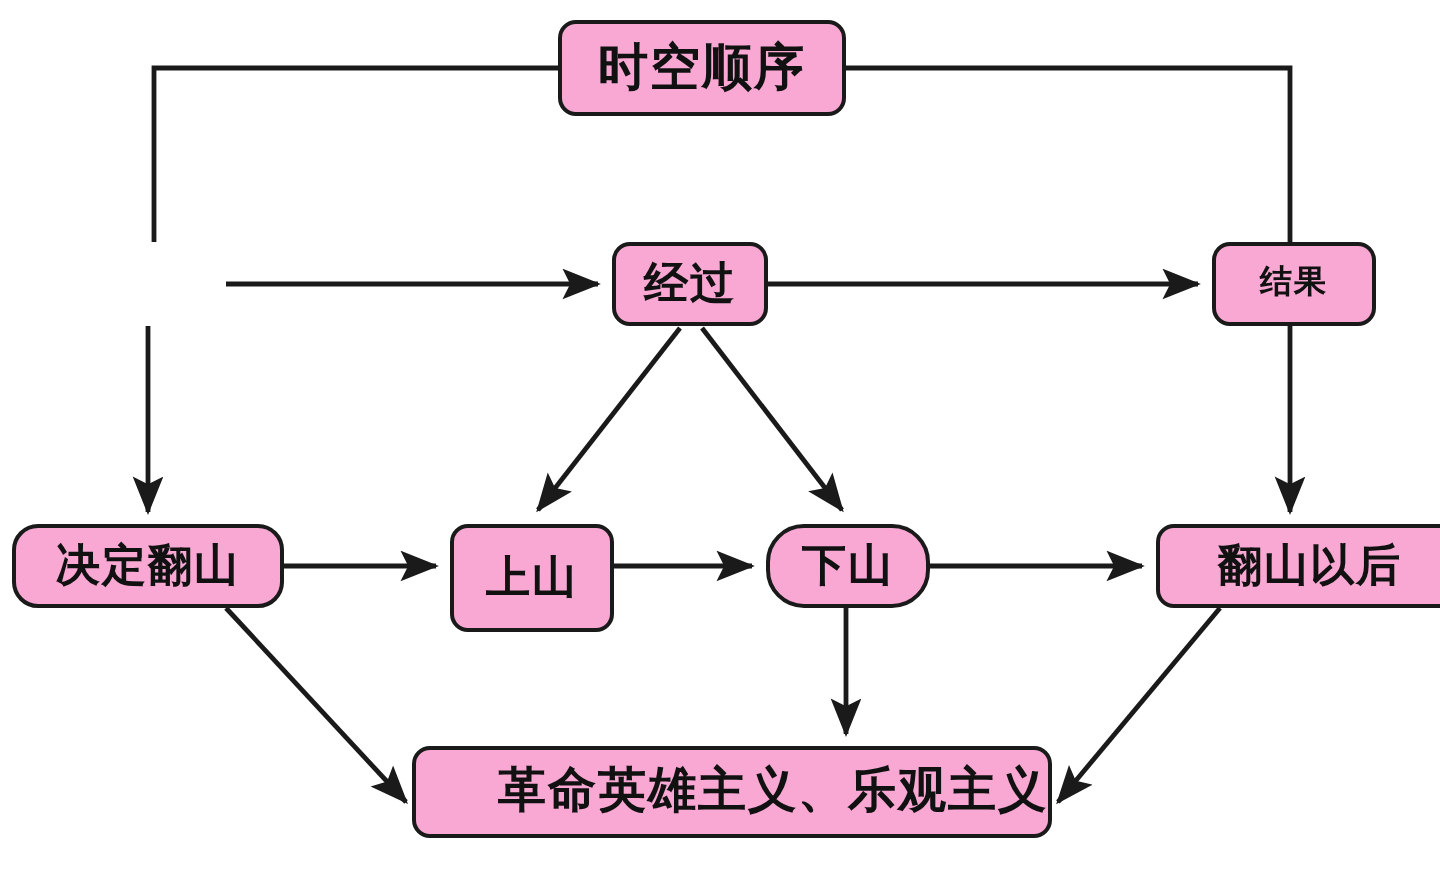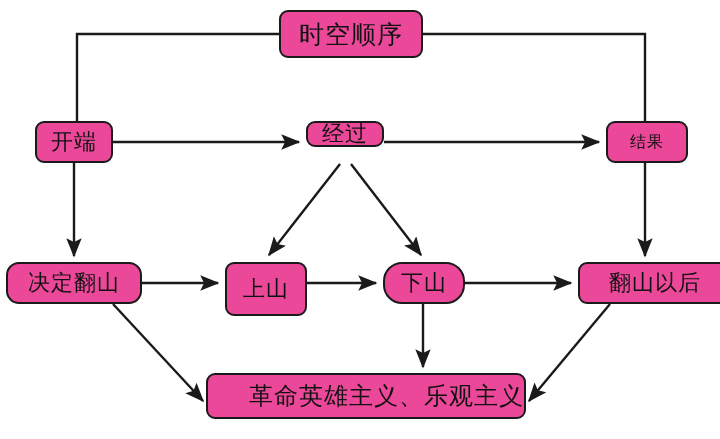--- a/index.html
+++ b/index.html
@@ -18,28 +18,28 @@
   #edges {
     position: absolute;
     left: 0;
     top: 0;
     width: 720px;
     height: 439px;
   }
   .node {
     position: absolute;
     box-sizing: border-box;
-    background: #ec4899;
+    background: #f9a8d4;
     border: 2.5px solid #1a1a1a;
     border-radius: 9px;
     display: flex;
     align-items: center;
     justify-content: center;
     color: #111111;
-    font-weight: 400;
+    font-weight: 700;
     letter-spacing: 1px;
     white-space: nowrap;
     z-index: 2;
   }
   .node-label {
     display: block;
     line-height: 1;
   }
 </style>
 </head>
@@ -79,24 +79,21 @@
     <line x1="113" y1="304" x2="203" y2="401" stroke="#1a1a1a" stroke-width="2.4" marker-end="url(#ah)"></line>
 
     <line x1="423" y1="304" x2="423" y2="367" stroke="#1a1a1a" stroke-width="2.4" marker-end="url(#ah)"></line>
 
     <line x1="610" y1="304" x2="529" y2="401" stroke="#1a1a1a" stroke-width="2.4" marker-end="url(#ah)"></line>
   </svg>
 
   <div class="node" style="left: 279px; top: 10px; width: 144px; height: 48px; font-size: 25px; border-color: rgb(26, 26, 26); color: rgb(17, 17, 17);">
     <span class="node-label">时空顺序</span>
   </div>
-  <div class="node" style="left: 35px; top: 121px; width: 78px; height: 42px; font-size: 22px; border-color: rgb(26, 26, 26); color: rgb(17, 17, 17);">
-    <span class="node-label">开端</span>
-  </div>
-  <div class="node" style="left: 306px; top: 121px; width: 78px; height: 26px; font-size: 22px; border-color: rgb(26, 26, 26); color: rgb(17, 17, 17);">
+  <div class="node" style="left: 306px; top: 121px; width: 78px; height: 42px; font-size: 22px; border-color: rgb(26, 26, 26); color: rgb(17, 17, 17);">
     <span class="node-label">经过</span>
   </div>
   <div class="node" style="left: 606px; top: 121px; width: 82px; height: 42px; font-size: 16px; border-color: rgb(26, 26, 26); color: rgb(17, 17, 17); text-align: right;">
     <span class="node-label">结果</span>
   </div>
   <div class="node" style="left: 6px; top: 262px; width: 136px; height: 42px; font-size: 22px; border-color: rgb(26, 26, 26); color: rgb(17, 17, 17); border-radius: 13px;">
     <span class="node-label">决定翻山</span>
   </div>
   <div class="node" style="left: 225px; top: 262px; width: 82px; height: 54px; font-size: 22px; border-color: rgb(26, 26, 26); color: rgb(17, 17, 17);">
     <span class="node-label">上山</span>

